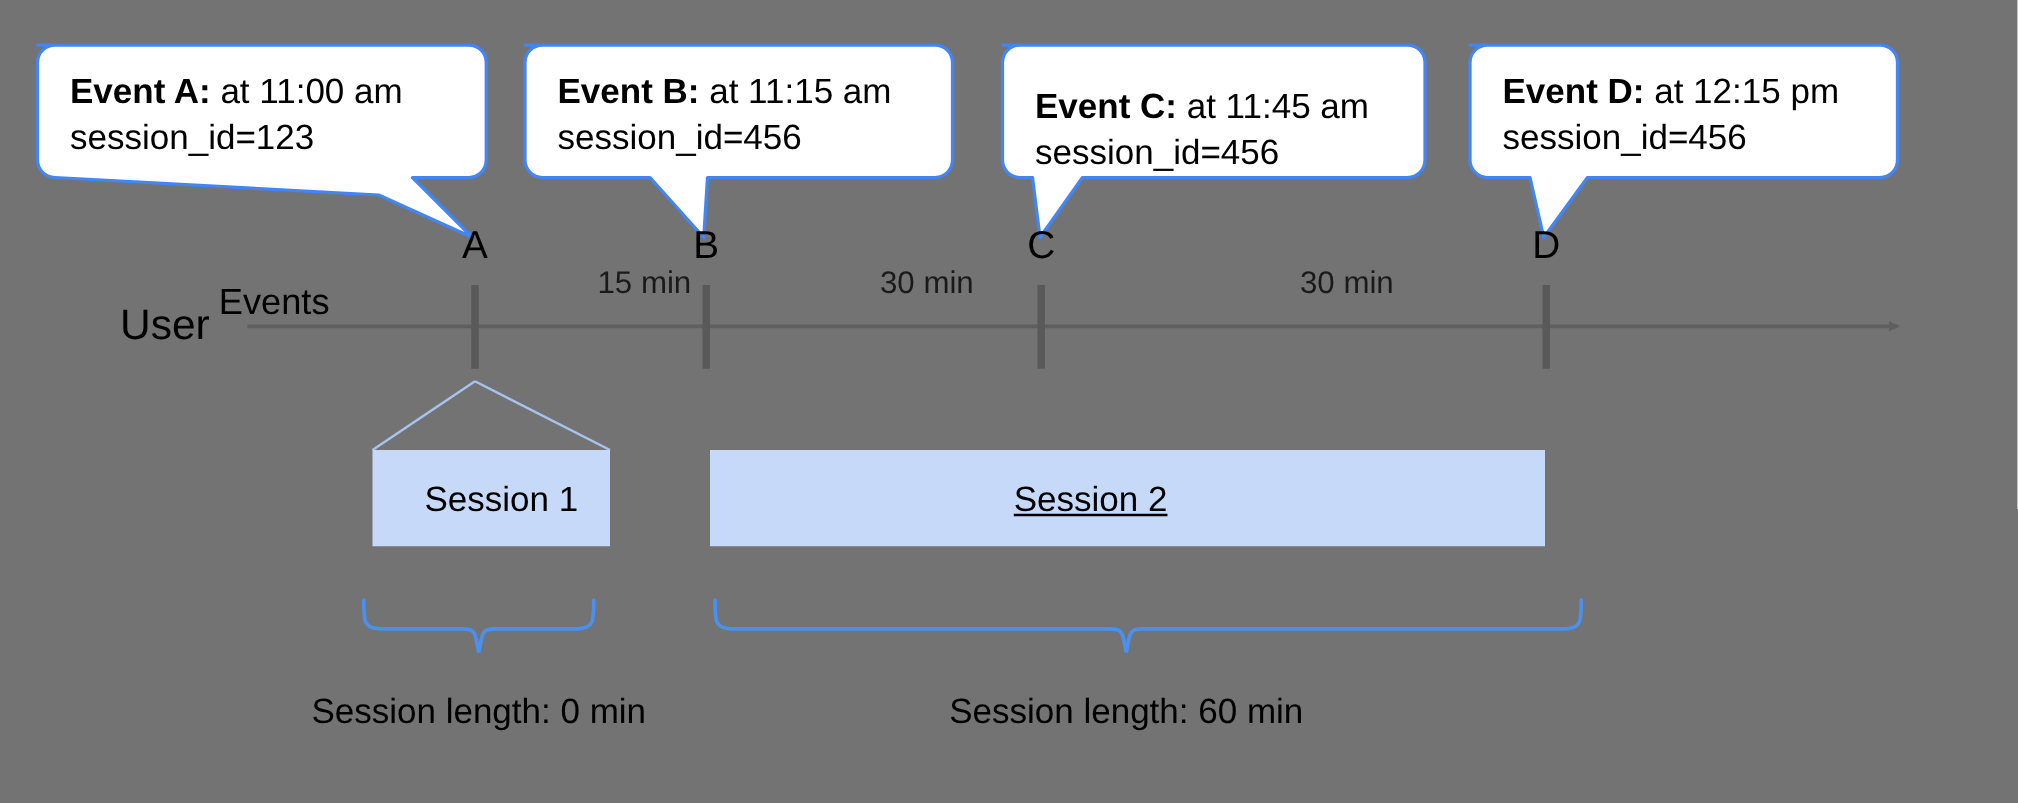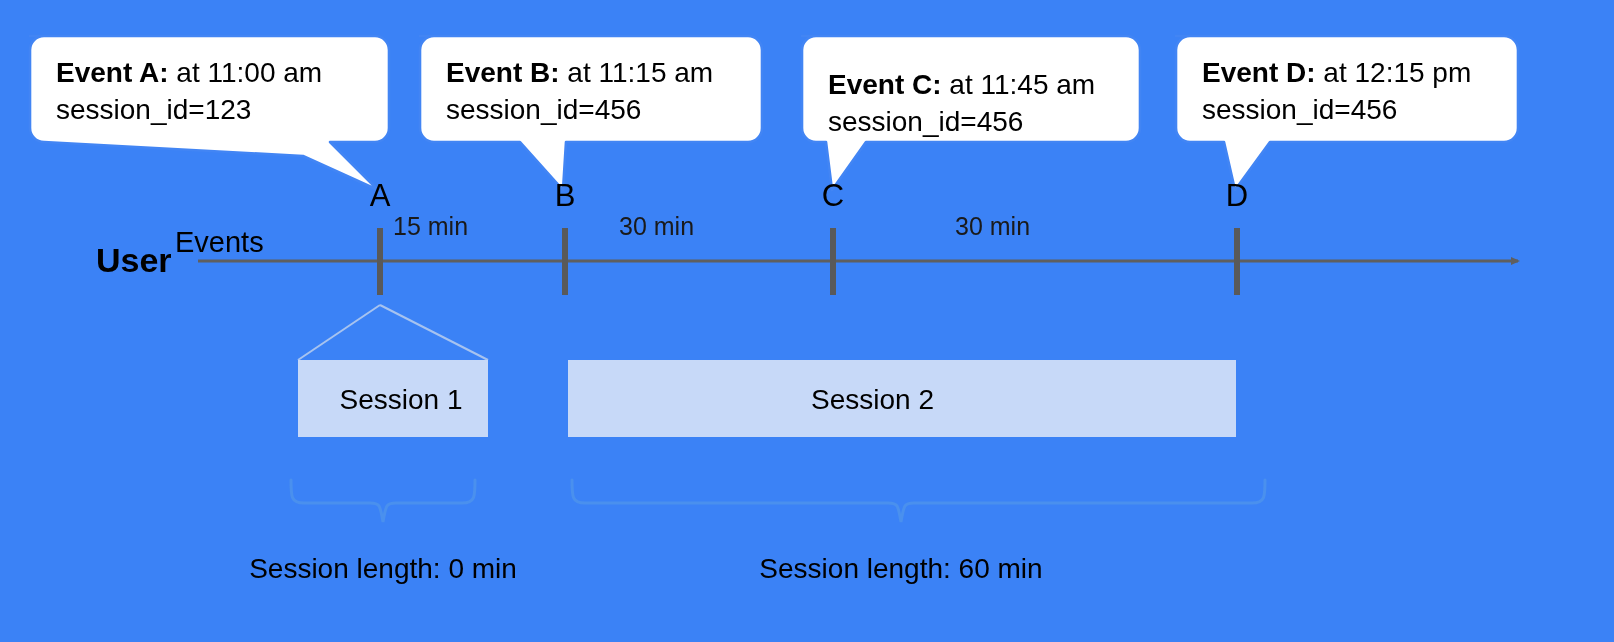--- a/index.html
+++ b/index.html
@@ -8,21 +8,21 @@
     background: #ffffff;
   }
   body {
     font-family: "Liberation Sans", sans-serif;
     -webkit-font-smoothing: antialiased;
   }
   #stage {
     position: relative;
     width: 1614px;
     height: 642px;
-    background: #3b82f6;
+    background: #737373;
     overflow: hidden;
   }
   svg.layer {
     position: absolute;
     left: 0;
     top: 0;
     width: 1614px;
     height: 642px;
     overflow: visible;
   }
@@ -35,32 +35,31 @@
     pointer-events: none;
   }
   .callout-text b { font-weight: bold; }
   .tl-label {
     position: absolute;
     color: #000000;
     white-space: nowrap;
   }
   .axis-name {
     font-size: 34px;
-    font-weight: bold;
   }
   .events-name {
     font-size: 29px;
   }
   .event-letter {
     font-size: 31px;
     text-align: center;
   }
   .gap-label {
     font-size: 25px;
-    text-align: left;
+    text-align: right;
     color: #1a1a1a;
   }
   .session-label {
     position: absolute;
     font-size: 28px;
     color: #000000;
     text-align: center;
     white-space: nowrap;
   }
   .len-label {
@@ -171,18 +170,18 @@
   <div class="tl-label event-letter" style="left:360px; top:178px; width:40px;">A</div>
   <div class="tl-label event-letter" style="left:545px; top:178px; width:40px;">B</div>
   <div class="tl-label event-letter" style="left:813px; top:178px; width:40px;">C</div>
   <div class="tl-label event-letter" style="left:1217px; top:178px; width:40px;">D</div>
 
   <div class="tl-label gap-label" style="left:393px; top:212px; width:160px;">15 min</div>
   <div class="tl-label gap-label" style="left:619px; top:212px; width:160px;">30 min</div>
   <div class="tl-label gap-label" style="left:955px; top:212px; width:160px;">30 min</div>
 
   <div class="session-label" style="left:298px; top:384px; width:206px;">Session 1</div>
-  <div class="session-label" style="left:568px; top:384px; width:609px;">Session 2</div>
+  <div class="session-label" style="left:568px; top:384px; width:609px;text-decoration:underline;">Session 2</div>
 
   <div class="len-label" style="left:183px; top:553px; width:400px;">Session length: 0 min</div>
   <div class="len-label" style="left:701px; top:553px; width:400px;">Session length: 60 min</div>
 
 </div>
 
 </body></html>

